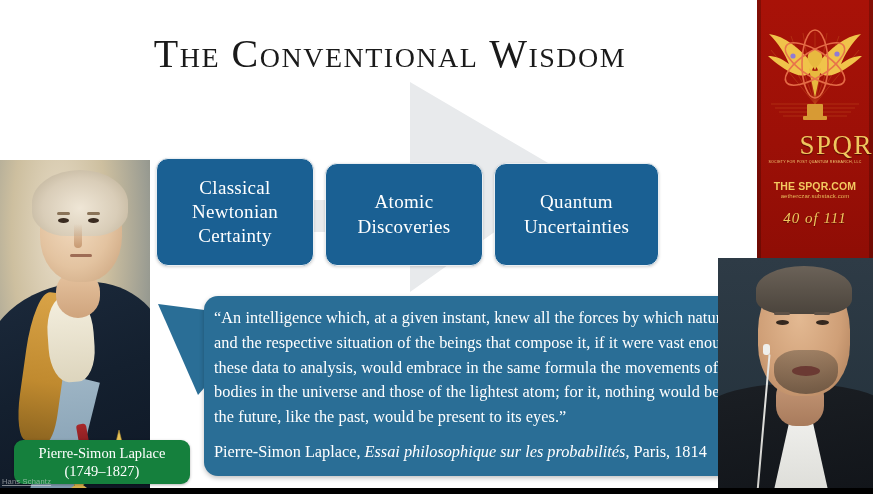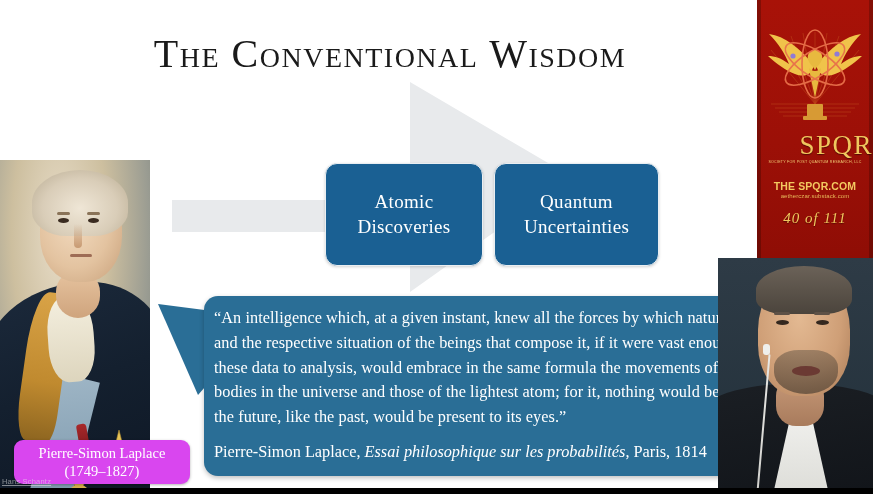--- a/index.html
+++ b/index.html
@@ -215,21 +215,21 @@
     transform: rotate(-10deg);
   }
 
   
   #name-label {
     position: absolute;
     left: 14px;
     top: 440px;
     width: 176px;
     height: 44px;
-    background: #d946ef;
+    background: #15803d;
     border-radius: 9px;
     color: #ffffff;
     display: flex;
     flex-direction: column;
     align-items: center;
     justify-content: center;
     font-family: "Liberation Serif", serif;
     font-size: 14.5px;
     line-height: 1.25;
     box-shadow: 0 1px 3px rgba(0,0,0,.3);
@@ -399,20 +399,25 @@
 <div id="stage">
 
   <div id="slide-bg"></div>
 
   <div id="slide-title">The Conventional Wisdom</div>
 
   <svg id="process-arrow" viewBox="0 0 400 230" preserveAspectRatio="none">
     <polygon points="0,118 238,118 238,0 400,95 238,210 238,150 0,150" fill="#e8eaec"></polygon>
   </svg>
 
+  <div class="stage-box" id="box-1">
+    <span style="white-space:pre-line">Classical
+Newtonian
+Certainty</span>
+  </div>
   <div class="stage-box" id="box-2">
     <span style="white-space:pre-line">Atomic
 Discoveries</span>
   </div>
   <div class="stage-box" id="box-3">
     <span style="white-space:pre-line">Quantum
 Uncertainties</span>
   </div>
 
   <svg id="quote-tail" viewBox="0 0 70 95">

